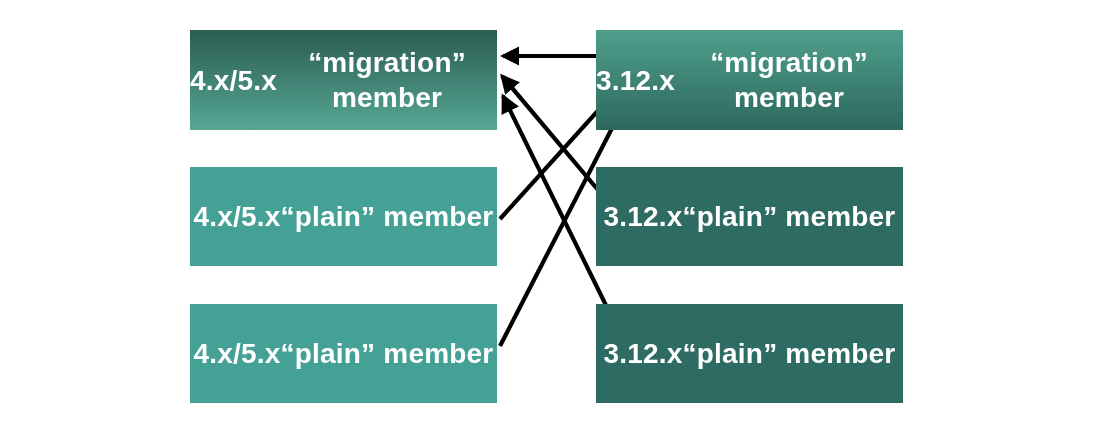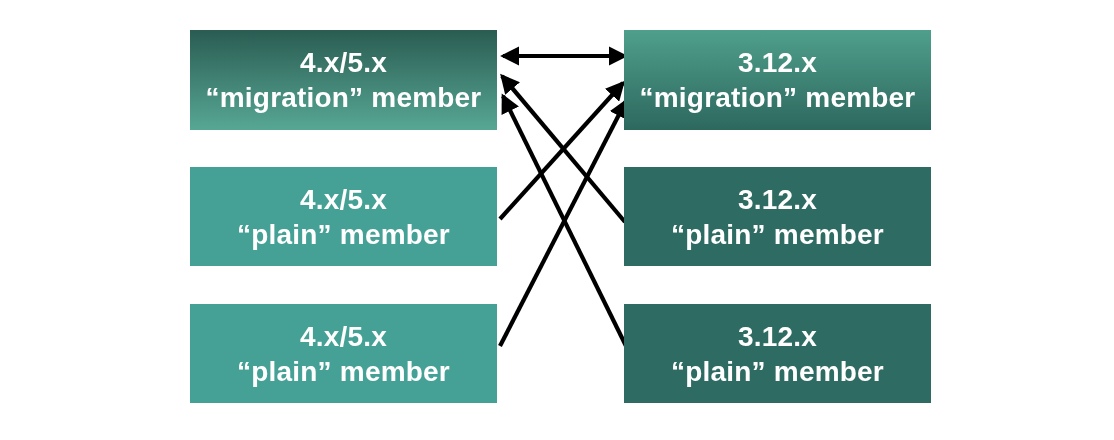--- a/index.html
+++ b/index.html
@@ -6,31 +6,31 @@
   .canvas{
     position:relative;
     width:1114px;height:440px;
     background:#ffffff;
     font-family:"Liberation Sans", sans-serif;
     overflow:hidden;
   }
   .node{
     position:absolute;
     width:307px;height:100px;
-    display:flex;flex-direction:column;
+    display:flex;flex-direction:row;
     align-items:center;justify-content:center;
     color:#ffffff;
     font-weight:bold;
     font-size:28px;
     line-height:35px;
     text-align:center;
     letter-spacing:0.2px;
   }
   .col-left{left:190px;}
-  .col-right{left:624px;}
+  .col-right{left:596px;}
   .row-0{top:30px;height:100px;}
   .row-1{top:167px;height:99px;}
   .row-2{top:304px;height:99px;}
   .arrows{
     position:absolute;left:0;top:0;width:1114px;height:440px;
     pointer-events:none;
   }
   .arrows line{
     stroke:#000000;
     stroke-width:4.2;

